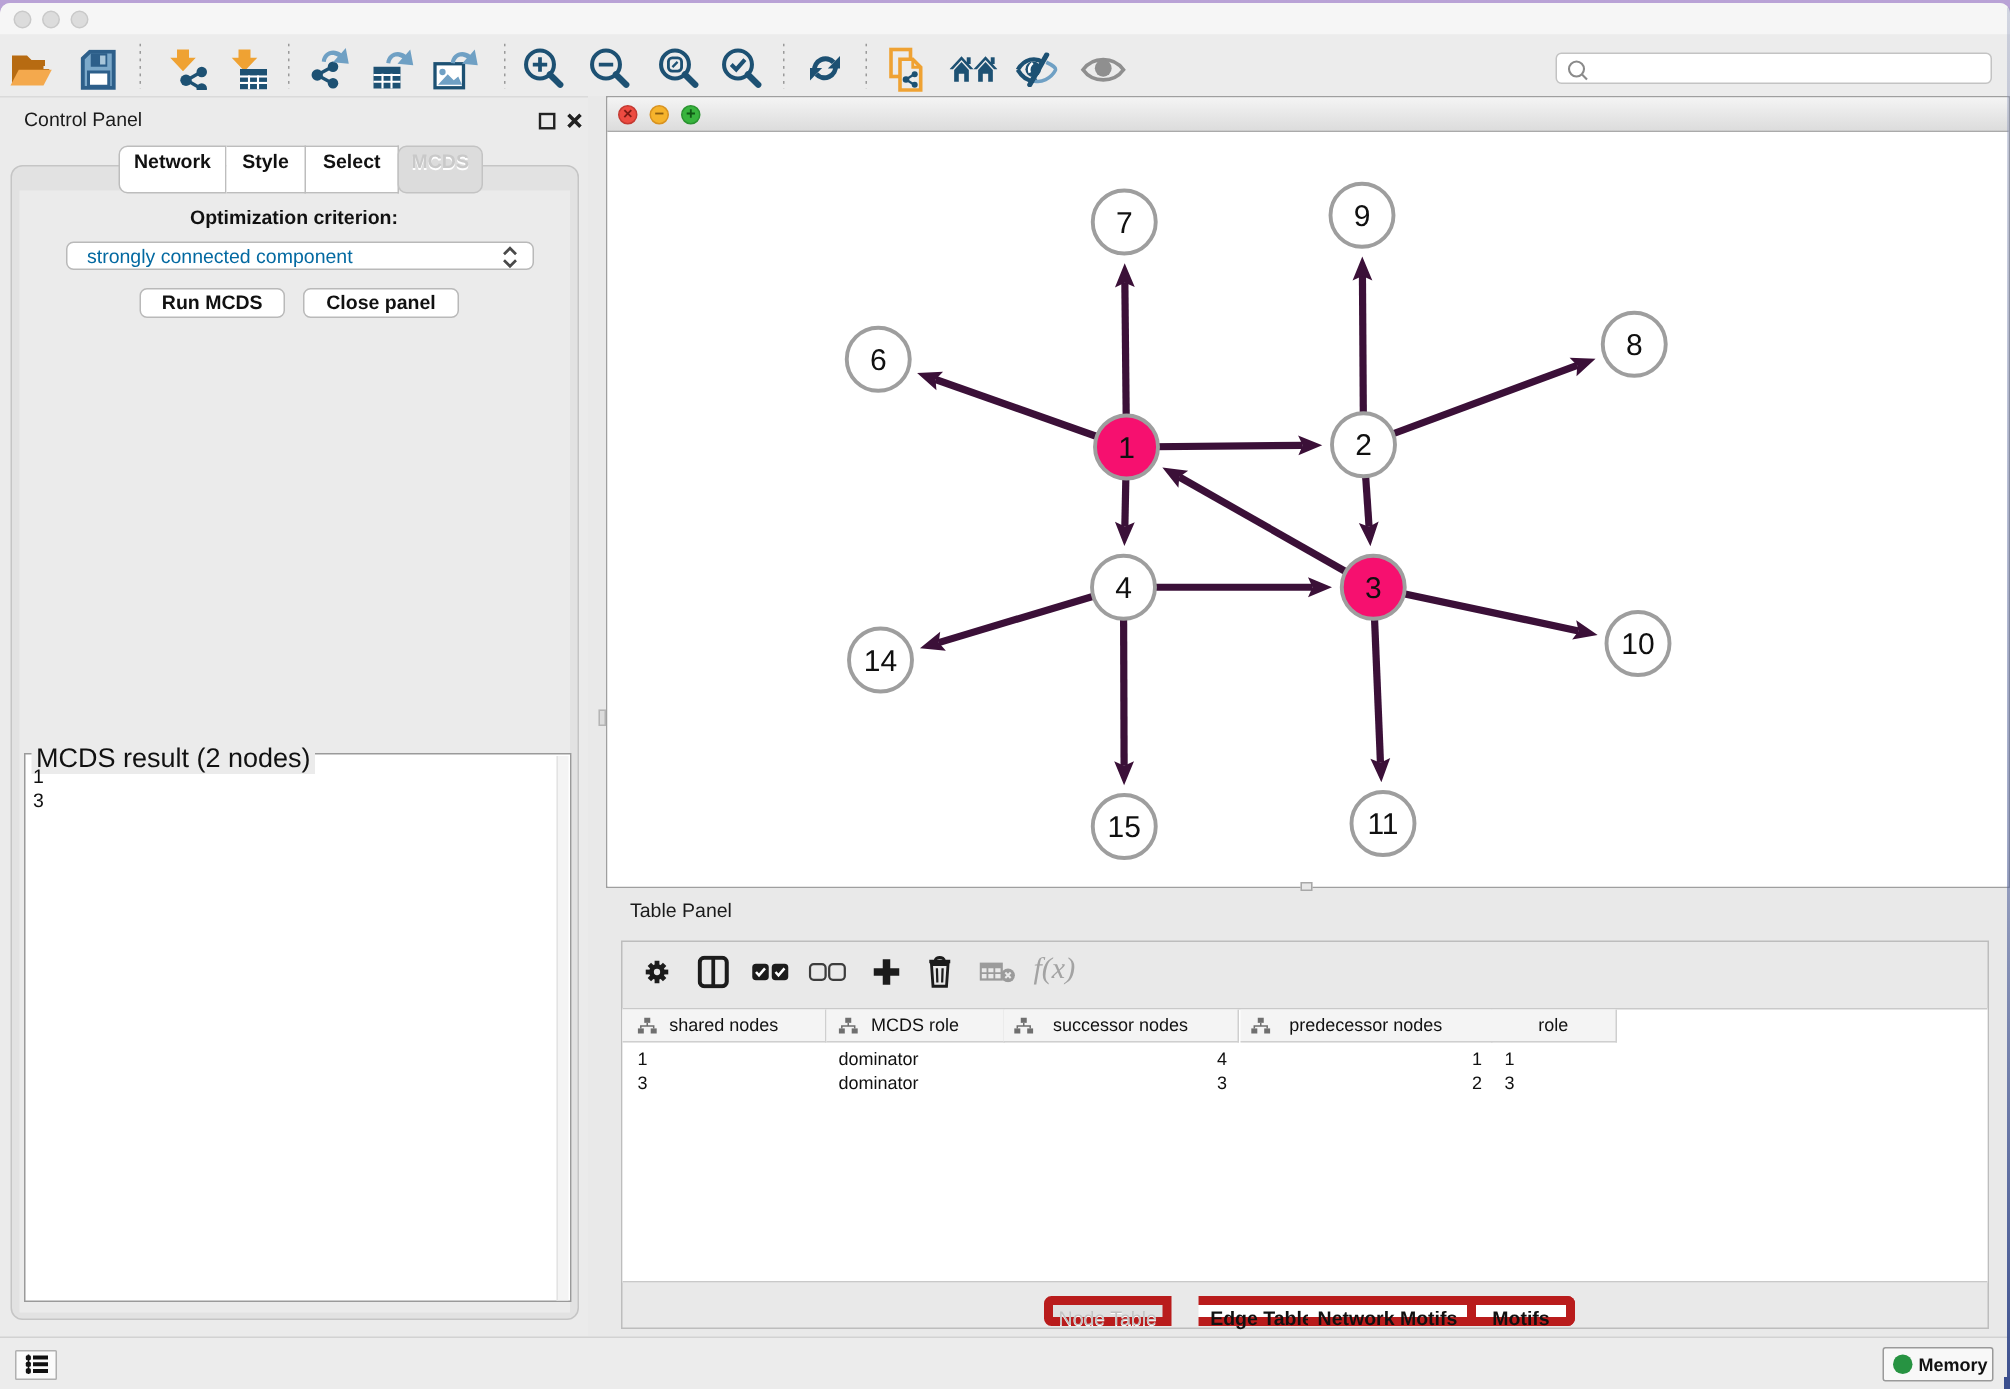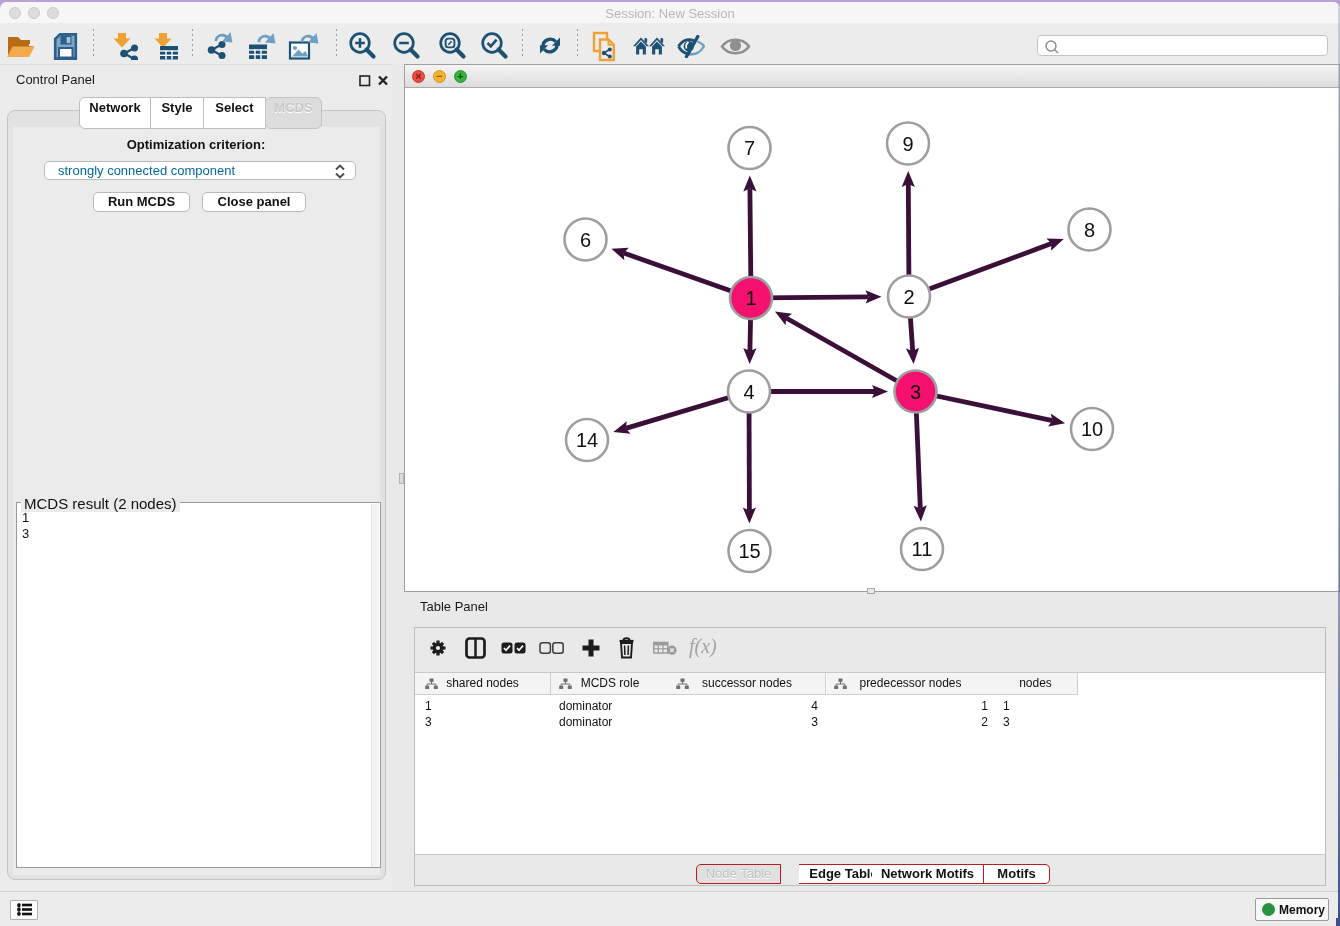--- a/index.html
+++ b/index.html
@@ -16,53 +16,52 @@
 
 #cp { position:absolute; left:0; top:0; width:392px; height:827px; background:#ebebeb; border-top:1px solid #dadada; }
 #cp-title { position:absolute; left:16px; top:7px; font-size:13px; color:#1a1a1a; }
 #cp-panel { position:absolute; left:7px; top:45px; width:379px; height:770px; background:#e2e2e2; border:1px solid #c5c5c5; border-radius:8px; }
 #cp-inner { position:absolute; left:5px; top:16px; width:367px; height:748px; background:#ebebeb; }
 .cptab { position:absolute; top:32px; height:32px; background:#fff; border:1px solid #bdbdbd; font-size:13px; font-weight:bold; text-align:center; line-height:19px; color:#111; z-index:3; }
 #opt-label { position:absolute; left:0; top:72px; width:392px; text-align:center; font-size:13px; font-weight:bold; color:#111; }
 #opt-select { position:absolute; left:44px; top:96px; width:312px; height:19px; background:#fff; border:1px solid #b9b9b9; border-radius:5px; font-size:13px; line-height:17px; color:#0369a1; padding-left:13px;}
 .cpbtn { position:absolute; top:127px; height:20px; background:#fff; border:1px solid #b9b9b9; border-radius:5px; font-size:13px; font-weight:bold; text-align:center; line-height:18px; color:#111; }
 #fieldset { position:absolute; left:16px; top:437px; width:365px; height:366px; border:1px solid #9a9a9a; background:#fff; }
-#fs-legend { position:absolute; left:4px; top:-8px; background:#ebebeb; font-size:15px; color:#111; padding:0 3px; }
+#fs-legend { position:absolute; left:4px; top:-8px; background:#ebebeb; font-size:18px; color:#111; padding:0 3px; }
 #fs-text { position:absolute; left:5px; top:7px; font-size:13px; color:#111; line-height:16px; }
 #fs-scroll { position:absolute; right:1px; top:1px; width:8px; height:363px; background:#f4f4f4; border-left:1px solid #e3e3e3; }
 
 
 #nw { position:absolute; left:404px; top:0px; width:936px; height:528px; border:1px solid #9f9f9f; background:#fff; }
 #nw-tb { position:absolute; left:0; top:0; width:934px; height:23px; background:linear-gradient(#f4f4f4,#dcdcdc); border-bottom:1px solid #aaa; }
 .tlb { position:absolute; top:5px; width:13px; height:13px; border-radius:50%; font-size:11px; font-weight:bold; text-align:center; line-height:11px; }
 #nw-title { position:absolute; top:4px; width:100%; text-align:center; font-size:13px; font-weight:bold; color:#111; }
 #nw-canvas { position:absolute; left:0; top:23px; width:934px; height:503px; background:#fff; }
 
 
 #tp { position:absolute; left:404px; top:533px; width:936px; height:294px; }
 #tp-title { position:absolute; left:16px; top:2px; font-size:13px; color:#1a1a1a; }
 #tp-box { position:absolute; left:10px; top:30px; width:912px; height:259px; background:#e9e9e9; border:1px solid #bdbdbd; }
 #tp-table { position:absolute; left:0px; top:44px; width:910px; height:183px; background:#fff; border:1px solid #c9c9c9; border-left:none; border-right:none;}
 .th { position:absolute; top:0; height:22px; background:#f4f4f4; border-right:1px solid #cfcfcf; border-bottom:1px solid #cfcfcf; font-size:12px; text-align:center; line-height:21px; color:#111; }
 .td { position:absolute; font-size:12px; color:#111; height:16px; line-height:16px; }
 #tp-tabs { position:absolute; left:0px; top:267px; width:936px; height:20px; }
-.btab { position:absolute; top:0; height:20px; background:#fff; border:1px solid #b91c1c; font-size:13px; font-weight:bold; text-align:center; line-height:18px; color:#111; }
+.btab { position:absolute; top:0; height:20px; background:#fff; border:6px solid #b91c1c; font-size:13px; font-weight:bold; text-align:center; line-height:18px; color:#111; }
 
 
 #status { position:absolute; left:0; top:889px; width:1340px; height:35px; background:#ececec; border-top:1px solid #d2d2d2; }
 #mem { position:absolute; right:11px; top:6px; width:74px; height:23px; border:1px solid #9a9a9a; border-radius:2px; background:#f8f8f8; font-size:12px; color:#111; }
 #listbtn { position:absolute; left:10px; top:8px; width:28px; height:20px; border:1.5px solid #b0b0b0; border-radius:1px; background:#fbfbfb; }
 </style></head>
 <body>
 <div id="win">
  <div id="titlebar">
   <div class="tl" style="left:9px"></div>
   <div class="tl" style="left:28px"></div>
   <div class="tl" style="left:47px"></div>
-  <div id="title-txt">Session: New Session</div>
  </div>
  <div id="toolbar">
 <svg class="tbi" width="30" height="27" viewBox="0 0 30 27" style="left:6px;top:10px">
 <path d="M2 4 L12 4 L15 7 L24 7 L24 11 L2 11 Z" fill="#b76b12"></path>
 <path d="M2 23 L2 9 L23 9 L23 13 L27 13 L22 23 Z" fill="#b76b12"></path>
 <path d="M6.5 13.5 L28.5 13.5 L23 24 L1 24 Z" fill="#f4a94d"></path>
       </svg>
 <svg class="tbi" width="27" height="27" viewBox="0 0 27 27" style="left:52px;top:10px">
 <path d="M3.2 6 L8 1.4 L23.8 1.4 L23.8 25.6 L3.2 25.6 Z" fill="#7ca9ca" stroke="#2d5f8a" stroke-width="2.6"></path>
 <path d="M8.5 2.5 L19.5 2.5 L19.5 11.5 L8.5 11.5 Z" fill="#2d5f8a"></path>
@@ -382,21 +381,21 @@
             </svg>
 <div class="th" style="left:412px;width:168px;">predecessor nodes</div>
 <svg style="position:absolute;left:419px;top:5px" width="13" height="12" viewBox="0 0 13 12">
 <g fill="#6f6f6f">
                 <rect x="4.5" y="0.5" width="4" height="3.4"></rect>
                 <rect x="0.2" y="7.6" width="4" height="3.4"></rect>
                 <rect x="8.8" y="7.6" width="4" height="3.4"></rect>
               </g>
 <path d="M6.5 4 L6.5 6 M2.2 7.6 L2.2 6 L10.8 6 L10.8 7.6" fill="none" stroke="#6f6f6f" stroke-width="1"></path>
             </svg>
-<div class="th" style="left:579px;width:84px;">nodes</div>
+<div class="th" style="left:579px;width:84px;">role</div>
 <div class="td" style="left:10px;top:25px;">1</div>
 <div class="td" style="left:144px;top:25px;">dominator</div>
 <div class="td" style="left:303px;top:25px;width:100px;text-align:right;">4</div>
 <div class="td" style="left:473px;top:25px;width:100px;text-align:right;">1</div>
 <div class="td" style="left:588px;top:25px;">1</div>
 <div class="td" style="left:10px;top:41px;">3</div>
 <div class="td" style="left:144px;top:41px;">dominator</div>
 <div class="td" style="left:303px;top:41px;width:100px;text-align:right;">3</div>
 <div class="td" style="left:473px;top:41px;width:100px;text-align:right;">2</div>
 <div class="td" style="left:588px;top:41px;">3</div>

